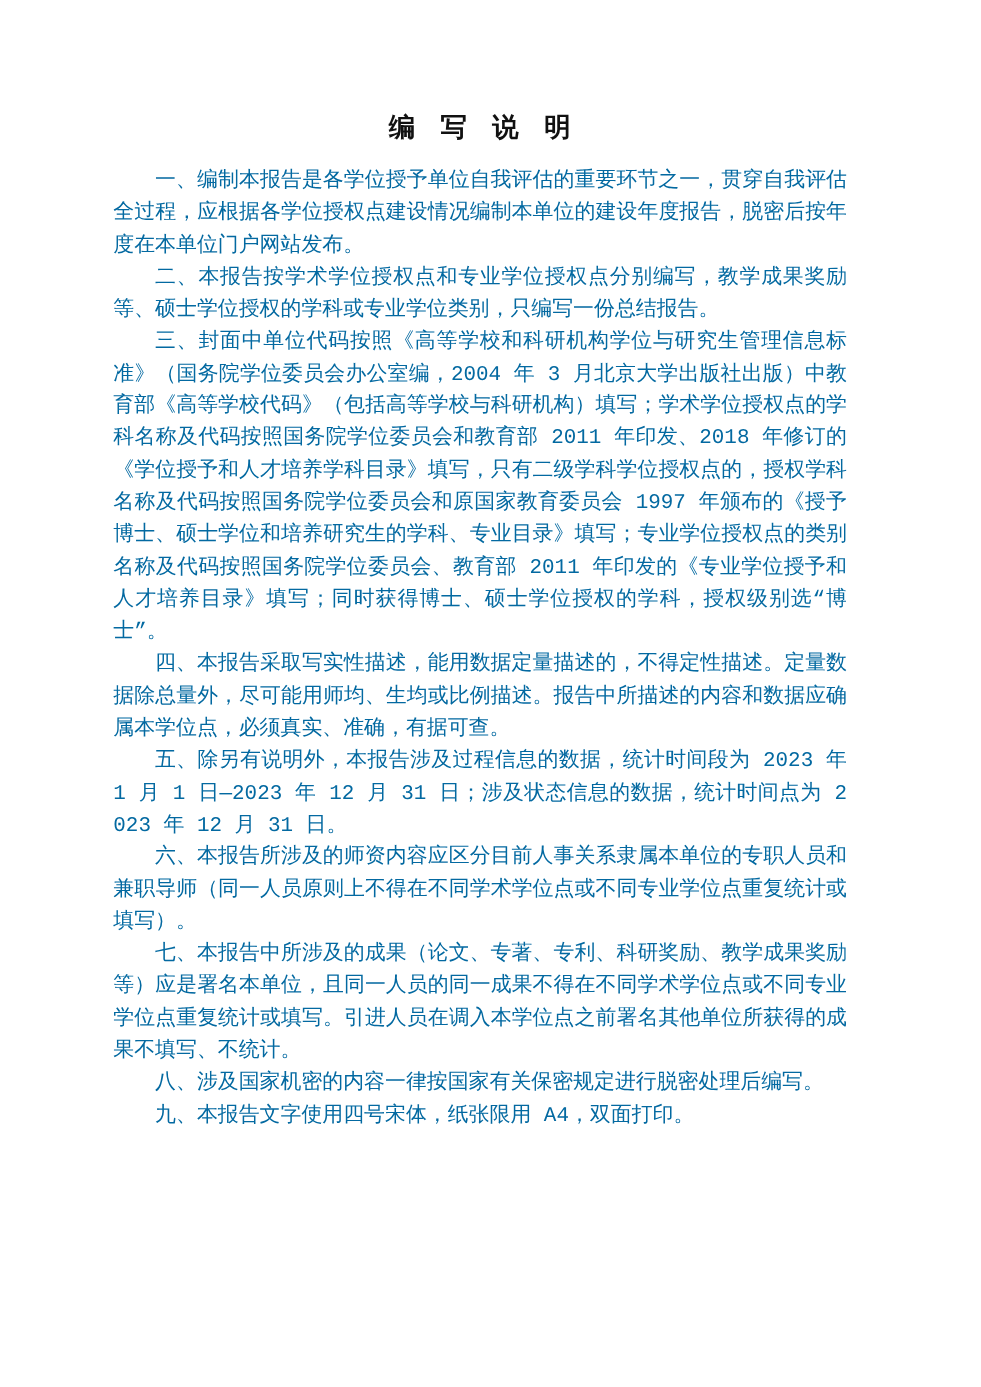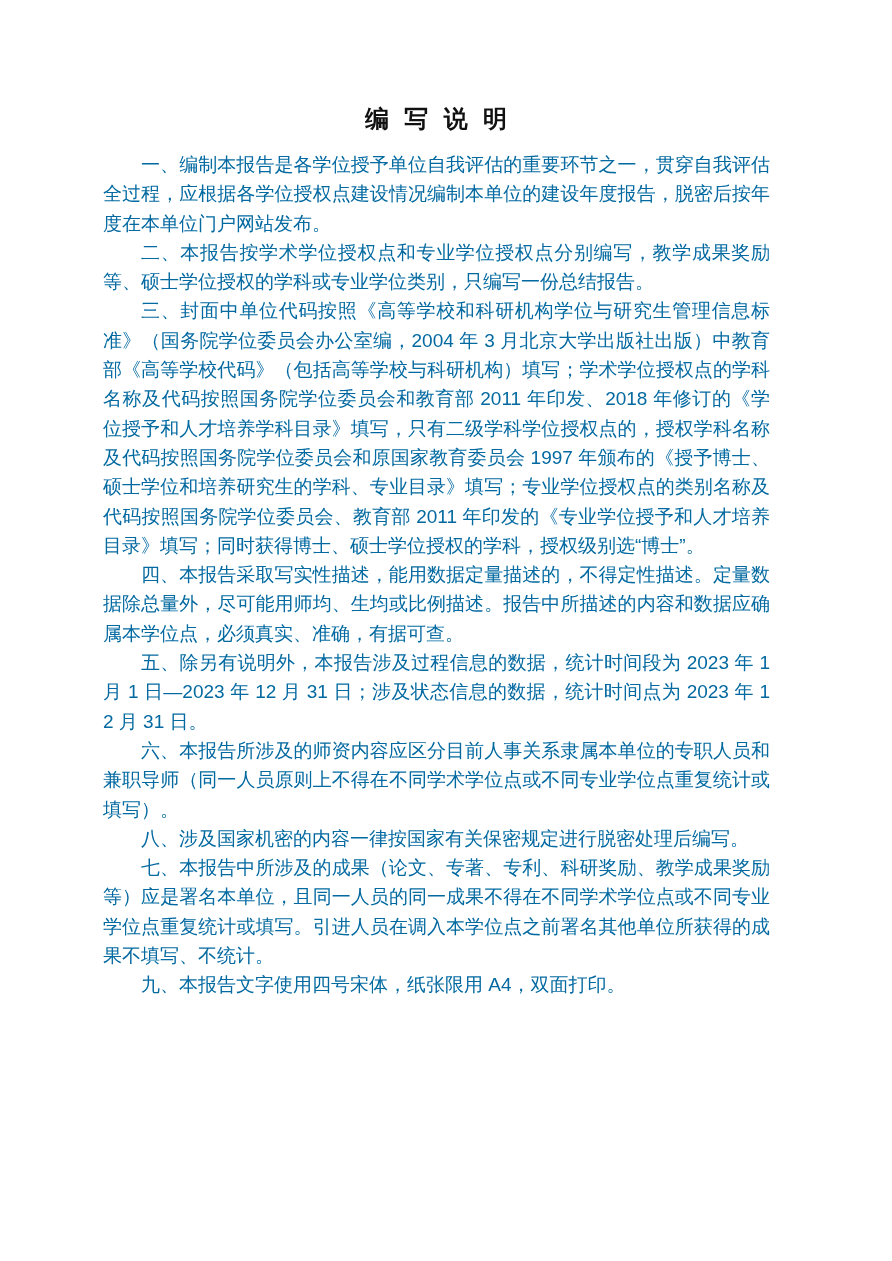--- a/index.html
+++ b/index.html
@@ -6,21 +6,21 @@
     margin: 0;
     padding: 0;
     background: #ffffff;
   }
   .page {
     position: relative;
     width: 892px;
     height: 1081px;
     background: #ffffff;
     overflow: hidden;
-    font-family: Liberation Sans, sans-serif;
+    font-family: Liberation Mono, monospace;
     color: #1c1c1c;
     box-sizing: border-box;
   }
   .content {
     position: absolute;
     top: 0;
     left: 103px;
     width: 667px;
     padding-top: 102px;
   }
@@ -51,18 +51,18 @@
 <div class="page">
   <div class="content">
     <h1 class="doc-title">编 写 说 明</h1>
     <div class="doc-body">
       <p>一、编制本报告是各学位授予单位自我评估的重要环节之一，贯穿自我评估全过程，应根据各学位授权点建设情况编制本单位的建设年度报告，脱密后按年度在本单位门户网站发布。</p>
       <p>二、本报告按学术学位授权点和专业学位授权点分别编写，教学成果奖励等、硕士学位授权的学科或专业学位类别，只编写一份总结报告。</p>
       <p>三、封面中单位代码按照《高等学校和科研机构学位与研究生管理信息标准》（国务院学位委员会办公室编，2004 年 3 月北京大学出版社出版）中教育部《高等学校代码》（包括高等学校与科研机构）填写；学术学位授权点的学科名称及代码按照国务院学位委员会和教育部 2011 年印发、2018 年修订的《学位授予和人才培养学科目录》填写，只有二级学科学位授权点的，授权学科名称及代码按照国务院学位委员会和原国家教育委员会 1997 年颁布的《授予博士、硕士学位和培养研究生的学科、专业目录》填写；专业学位授权点的类别名称及代码按照国务院学位委员会、教育部 2011 年印发的《专业学位授予和人才培养目录》填写；同时获得博士、硕士学位授权的学科，授权级别选“博士”。</p>
       <p>四、本报告采取写实性描述，能用数据定量描述的，不得定性描述。定量数据除总量外，尽可能用师均、生均或比例描述。报告中所描述的内容和数据应确属本学位点，必须真实、准确，有据可查。</p>
       <p>五、除另有说明外，本报告涉及过程信息的数据，统计时间段为 2023 年 1 月 1 日—2023 年 12 月 31 日；涉及状态信息的数据，统计时间点为 2023 年 12 月 31 日。</p>
       <p>六、本报告所涉及的师资内容应区分目前人事关系隶属本单位的专职人员和兼职导师（同一人员原则上不得在不同学术学位点或不同专业学位点重复统计或填写）。</p>
+      <p>七、本报告中所涉及的成果（论文、专著、专利、科研奖励、教学成果奖励等）应是署名本单位，且同一人员的同一成果不得在不同学术学位点或不同专业学位点重复统计或填写。引进人员在调入本学位点之前署名其他单位所获得的成果不填写、不统计。</p>
       <p>八、涉及国家机密的内容一律按国家有关保密规定进行脱密处理后编写。</p>
-      <p>七、本报告中所涉及的成果（论文、专著、专利、科研奖励、教学成果奖励等）应是署名本单位，且同一人员的同一成果不得在不同学术学位点或不同专业学位点重复统计或填写。引进人员在调入本学位点之前署名其他单位所获得的成果不填写、不统计。</p>
       <p>九、本报告文字使用四号宋体，纸张限用 A4，双面打印。</p>
     </div>
   </div>
 </div>
 
 </body></html>

